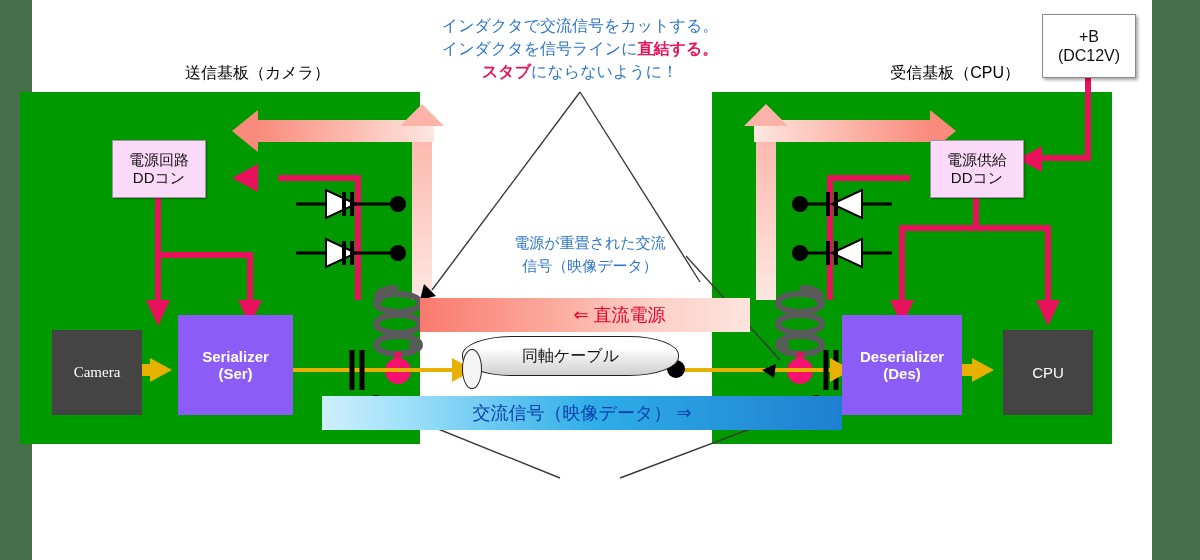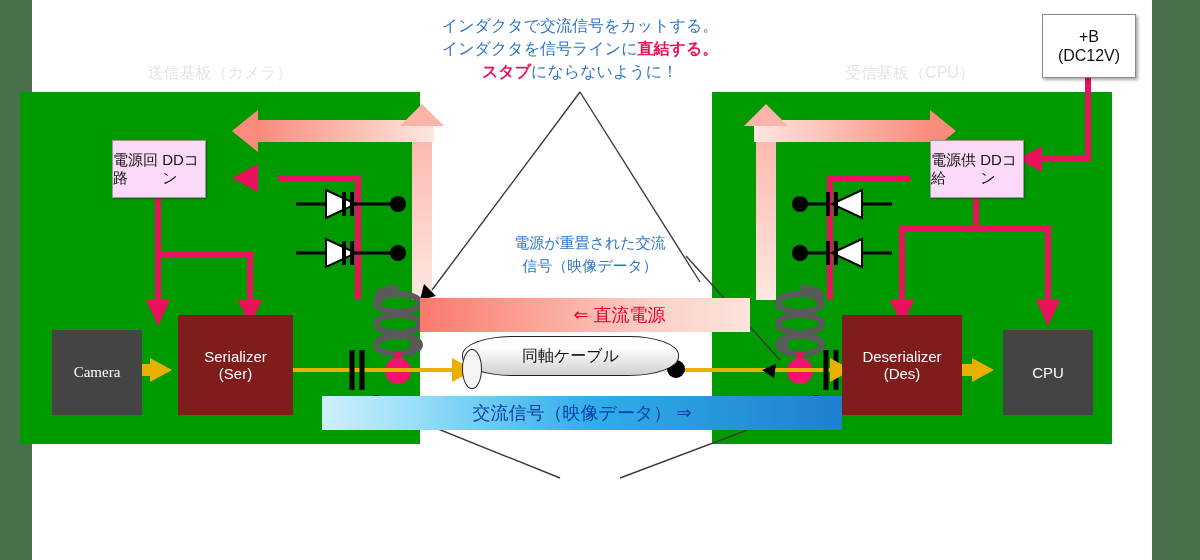--- a/index.html
+++ b/index.html
@@ -15,42 +15,42 @@
     position:absolute;left:32px;top:0px;width:1120px;height:560px;
     background:#ffffff;
   }
   
   .board{
     position:absolute;background:#009900;
   }
   #board-left{left:20px;top:92px;width:400px;height:352px;}
   #board-right{left:712px;top:92px;width:400px;height:352px;}
   .board-label{
-    position:absolute;font-size:16px;color:#e5e5e5;white-space:nowrap;
-    text-align:center;
+    position:absolute;font-size:16px;color:#000000;white-space:nowrap;
+    text-align:right;
   }
   #label-left{left:110px;top:63px;width:220px;}
   #label-right{left:800px;top:63px;width:220px;}
 
   
   .chip{
     position:absolute;display:flex;align-items:center;justify-content:center;
     text-align:center;color:#ffffff;font-size:15px;line-height:1.15;
   }
-  .chip.black{background:#7f1d1d;}
+  .chip.black{background:#8b5cf6;font-weight:bold;}
   .chip.gray{background:#444444;}
   #chip-camera{left:52px;top:330px;width:90px;height:85px;font-family:Liberation Serif, serif;}
   #chip-ser{left:178px;top:315px;width:115px;height:100px;}
   #chip-des{left:842px;top:315px;width:120px;height:100px;}
   #chip-cpu{left:1003px;top:330px;width:90px;height:85px;}
 
   
   .ddbox{
     position:absolute;background:#FBD9F8;border:1px solid #999;
-    display:flex;flex-direction:row;align-items:center;justify-content:center;
+    display:flex;flex-direction:column;align-items:center;justify-content:center;
     font-size:15px;color:#111;line-height:1.2;box-shadow:1px 1px 2px rgba(0,0,0,.35);
   }
   #dd-left{left:112px;top:140px;width:92px;height:56px;}
   #dd-right{left:930px;top:140px;width:92px;height:56px;}
 
   
   #battery{
     position:absolute;left:1042px;top:14px;width:92px;height:62px;
     background:#ffffff;border:1px solid #8a8a8a;box-shadow:2px 2px 3px rgba(0,0,0,.35);
     display:flex;flex-direction:column;align-items:center;justify-content:center;

